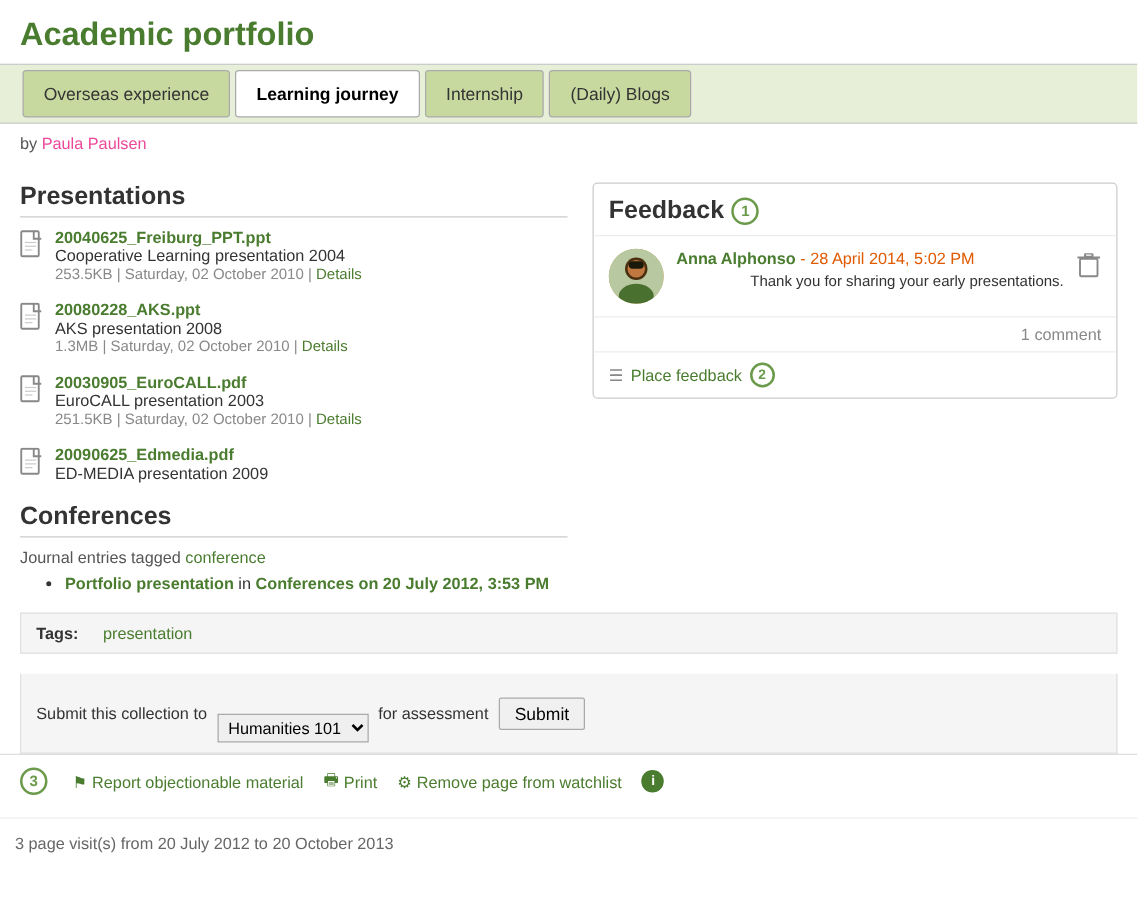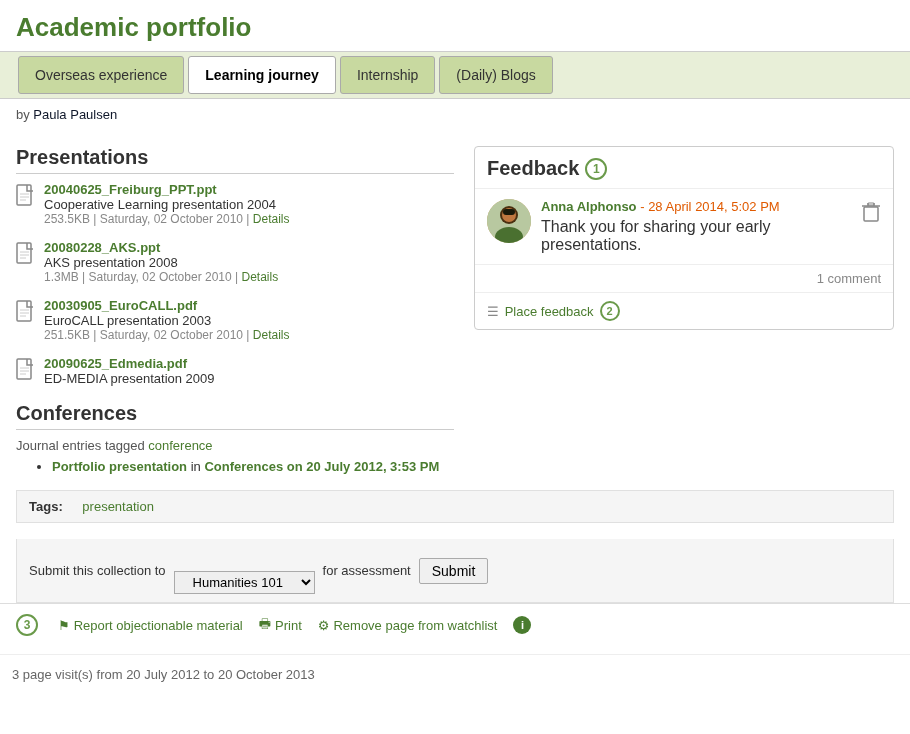--- a/index.html
+++ b/index.html
@@ -8,21 +8,21 @@
     .header { display: flex; justify-content: space-between; align-items: flex-start; padding: 12px 16px 8px; flex-direction: column; }
     .page-title { font-size: 26px; font-weight: bold; color: #4a7c2f; }
     .edit-button { border: 1px solid #aaa; background: #f0f0f0; padding: 6px 12px; cursor: pointer; font-size: 13px; border-radius: 2px; }
 
     .tabs-bar { background: #e8efd8; padding: 0 16px; display: flex; align-items: center; border-top: 1px solid #ccc; border-bottom: 1px solid #ccc; }
     .tab { padding: 10px 16px; font-size: 14px; cursor: pointer; color: #333; border: 1px solid transparent; margin: 4px 2px; border-radius: 3px; text-decoration: none; }
     .tab.active { background: #fff; border-color: #aaa; font-weight: bold; color: #000; }
     .tab.inactive { background: #c8d9a0; border-color: #aaa; color: #333; }
 
     .byline { padding: 8px 16px; font-size: 13px; color: #555; }
-    .byline a { color: #0f172a; text-decoration: none; }
+    .byline a { color: #ec4899; text-decoration: none; }
 
     .main-content { display: flex; padding: 0 16px; gap: 20px; }
     .left-col { flex: 1; min-width: 0; }
     .right-col { width: 420px; min-width: 360px; }
 
     .section-title { font-size: 20px; font-weight: bold; color: #333; margin-top: 16px; margin-bottom: 8px; border-bottom: 1px solid #ccc; padding-bottom: 4px; }
 
     .file-item { display: flex; align-items: flex-start; gap: 8px; margin-bottom: 14px; }
     .file-icon { margin-top: 2px; flex-shrink: 0; }
     .file-icon svg { width: 20px; height: 24px; }
@@ -41,33 +41,33 @@
     .feedback-title { font-size: 20px; font-weight: bold; color: #333; padding: 10px 12px 8px; display: flex; align-items: center; gap: 6px; }
     .badge-circle { display: inline-flex; align-items: center; justify-content: center; width: 22px; height: 22px; border-radius: 50%; border: 2px solid #6a9a4a; color: #6a9a4a; font-size: 12px; font-weight: bold; }
 
     .comment-item { display: flex; gap: 10px; padding: 10px 12px; border-top: 1px solid #eee; align-items: flex-start; }
     .avatar { width: 44px; height: 44px; border-radius: 50%; background: #c8a060; flex-shrink: 0; overflow: hidden; display: flex; align-items: center; justify-content: center; }
     .comment-body { flex: 1; }
     .comment-author { font-size: 13px; }
     .comment-author a { color: #4a7c2f; text-decoration: none; font-weight: bold; }
     .comment-date { color: #555; font-size: 13px; }
     .comment-date span { color: #e05a00; }
-    .comment-text { color: #333; font-size: 16px; margin-top: 4px; }
+    .comment-text { color: #333; font-size: 12px; margin-top: 4px; text-align: right; }
     .delete-icon { cursor: pointer; color: #888; flex-shrink: 0; margin-top: 2px; }
 
     .comment-count { text-align: right; padding: 6px 12px; font-size: 13px; color: #888; border-top: 1px solid #eee; }
 
     .place-feedback { display: flex; align-items: center; gap: 6px; padding: 8px 12px; border-top: 1px solid #eee; cursor: pointer; color: #4a7c2f; font-size: 13px; text-decoration: none; }
     .pf-icon { color: #888; }
 
     .tags-bar { background: #f5f5f5; border: 1px solid #e0e0e0; margin: 16px; padding: 8px 12px; font-size: 13px; }
     .tags-bar a { color: #4a7c2f; text-decoration: none; }
 
     .submit-bar { background: #f5f5f5; border: 1px solid #e0e0e0; border-top: none; margin: 0 16px; padding: 8px 12px; display: flex; align-items: center; gap: 8px; font-size: 13px; }
-    .submit-bar select { padding: 2px 14px; font-size: 13px; border: 1px solid #aaa; margin-top: 24px; }
+    .submit-bar select { padding: 2px 4px; font-size: 13px; border: 1px solid #aaa; margin-top: 24px; }
     .submit-btn { padding: 4px 12px; background: #f0f0f0; border: 1px solid #aaa; cursor: pointer; font-size: 14px; border-radius: 2px; }
 
     .footer-actions { display: flex; align-items: center; gap: 16px; padding: 10px 16px; border-top: 1px solid #ddd; margin: 0 0 0 0; }
     .step-circle { display: inline-flex; align-items: center; justify-content: center; width: 22px; height: 22px; border-radius: 50%; border: 2px solid #6a9a4a; color: #6a9a4a; font-size: 12px; font-weight: bold; margin-right: 4px; }
     .action-link { display: flex; align-items: center; gap: 4px; color: #4a7c2f; text-decoration: none; font-size: 13px; cursor: pointer; }
     .info-icon { display: inline-flex; align-items: center; justify-content: center; width: 18px; height: 18px; border-radius: 50%; background: #4a7c2f; color: #fff; font-size: 11px; font-weight: bold; cursor: pointer; }
 
     .page-footer { text-align: left; padding: 12px; color: #666; font-size: 13px; border-top: 1px solid #eee; margin-top: 8px; }
   </style>
 </head>

